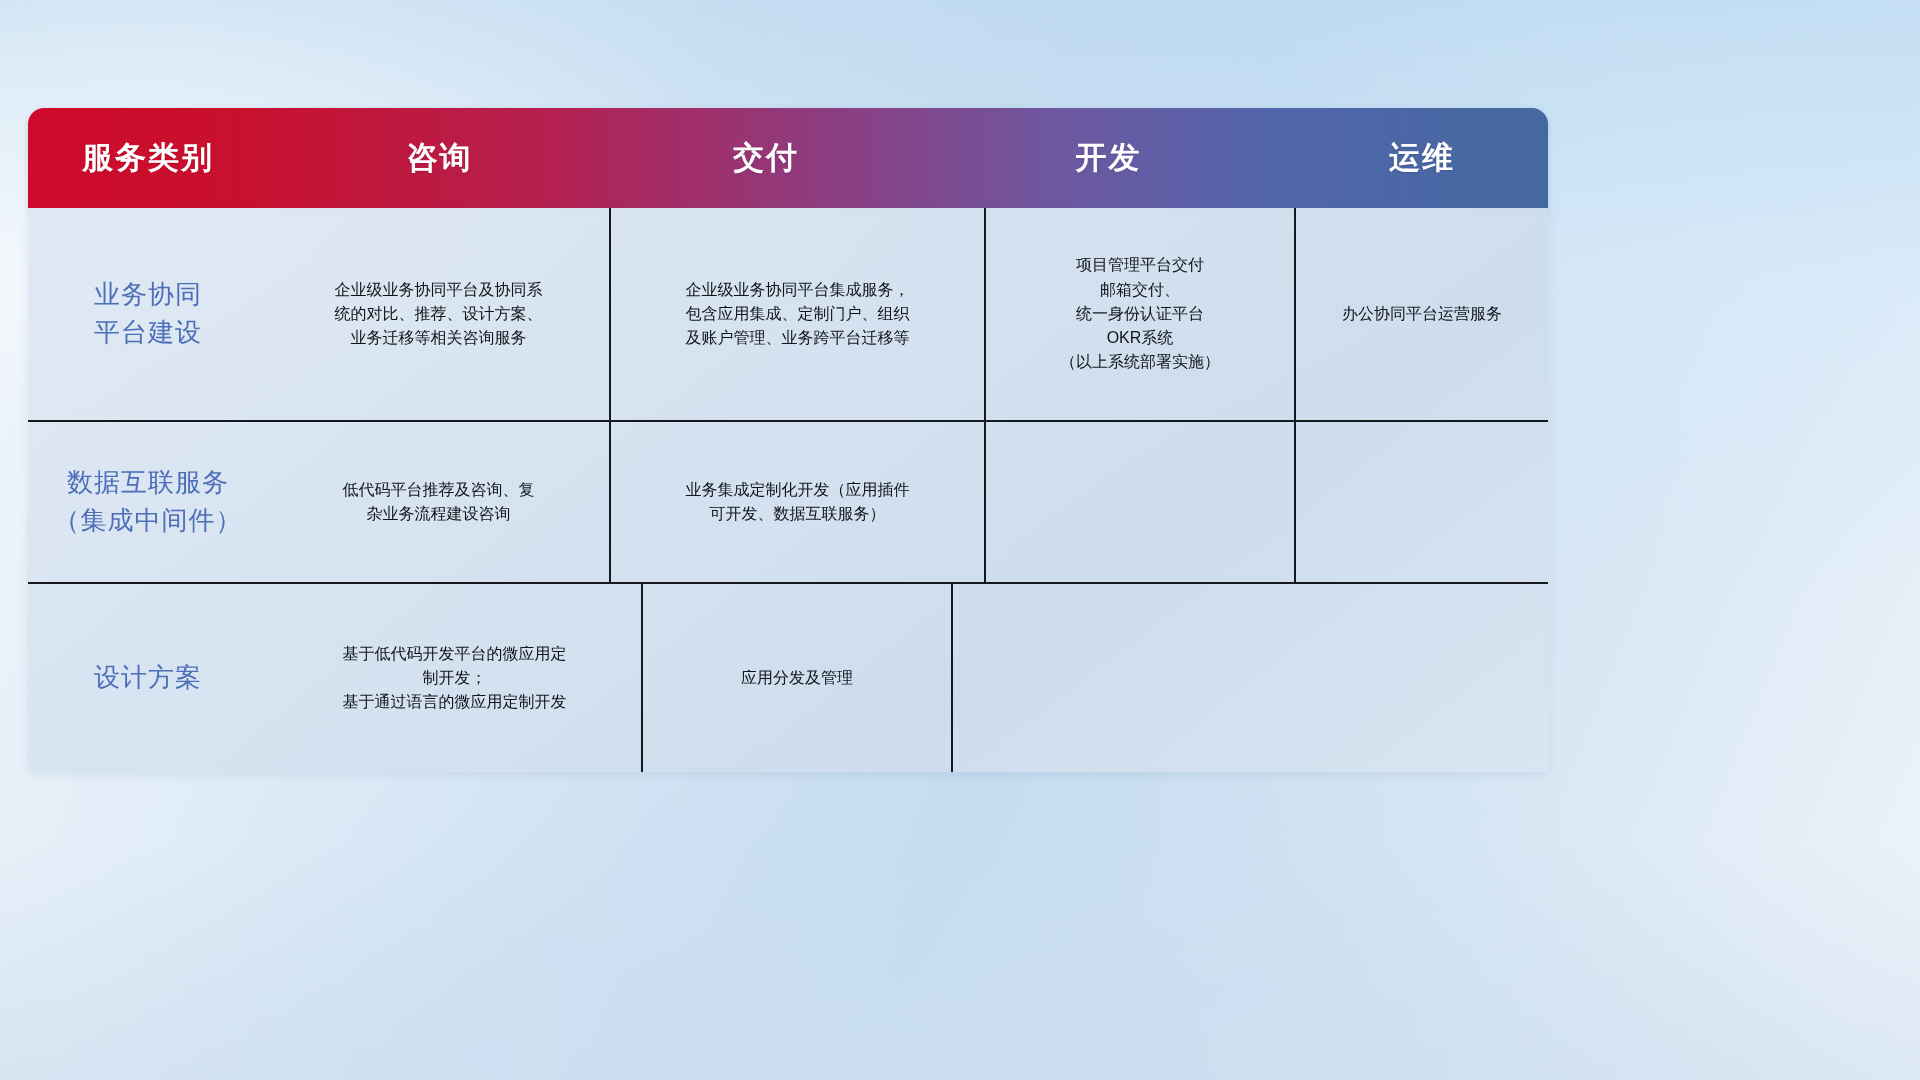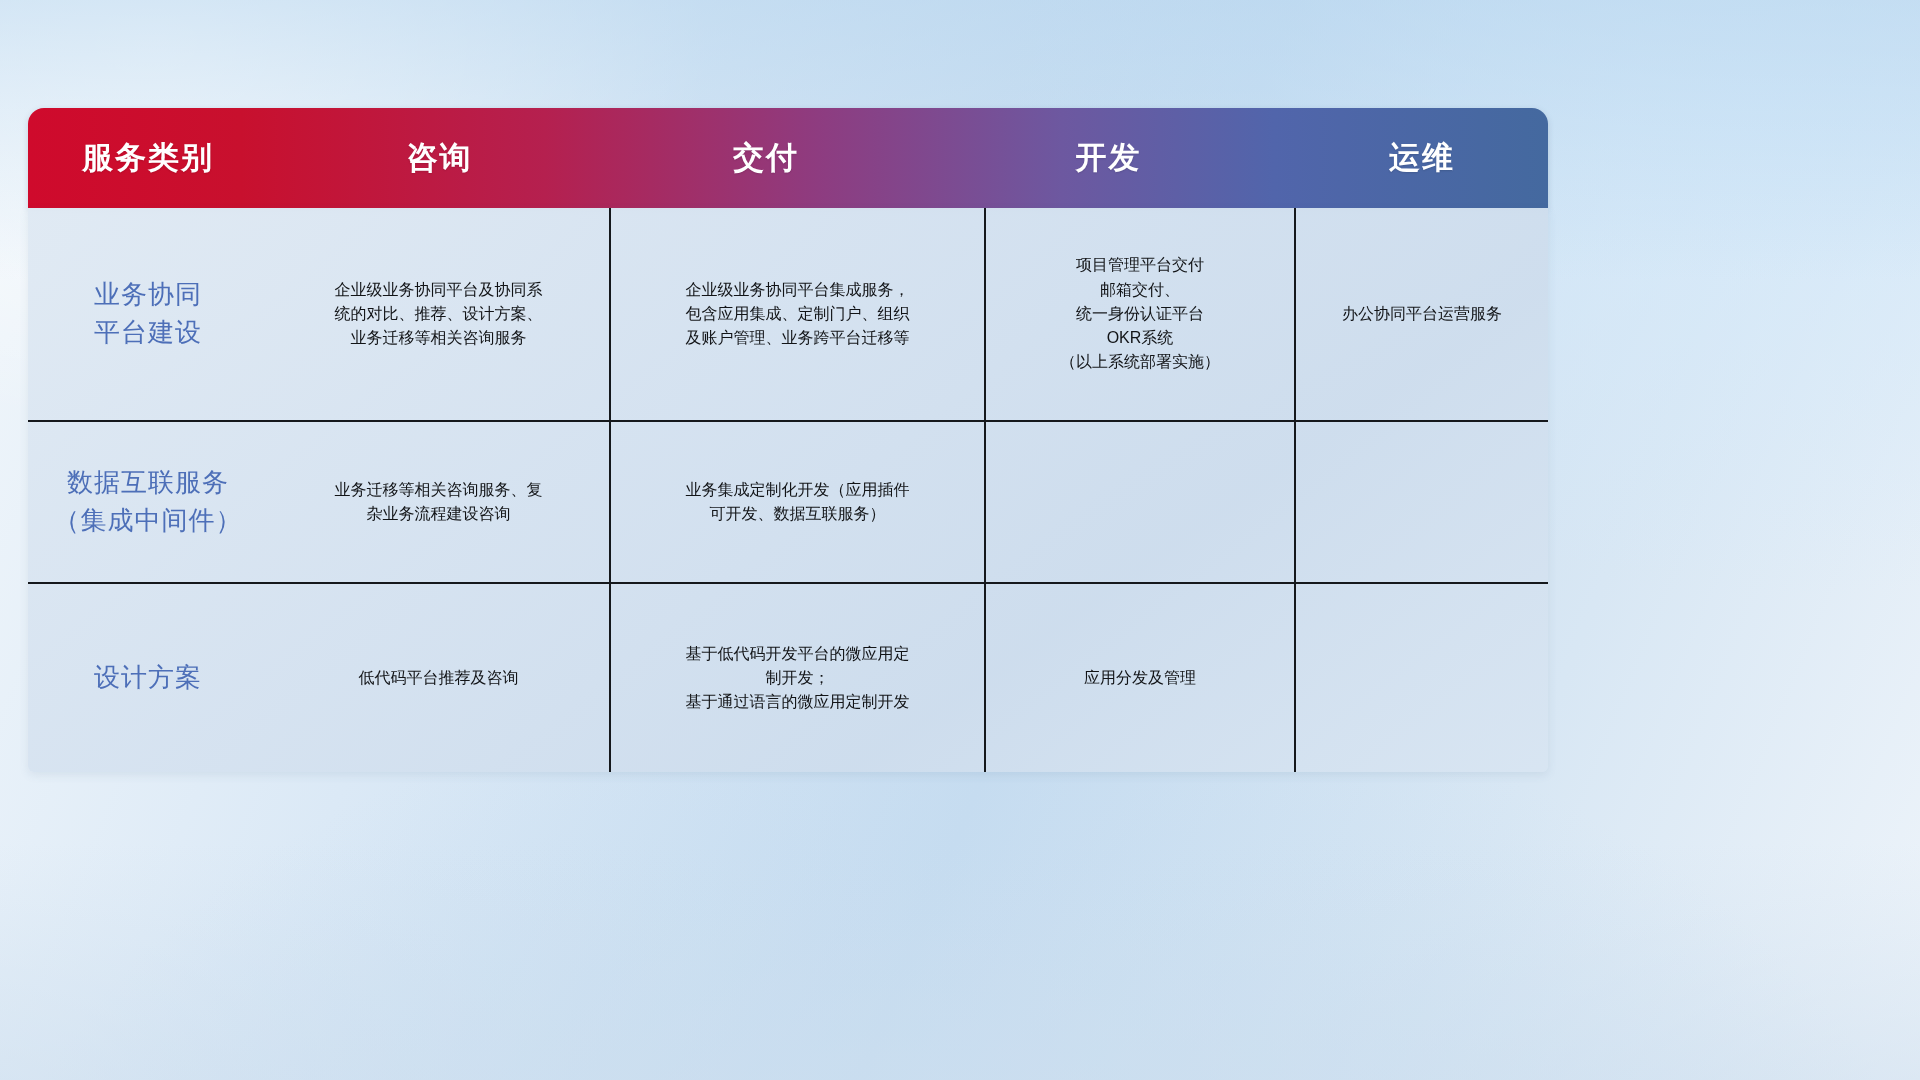--- a/index.html
+++ b/index.html
@@ -108,31 +108,30 @@
 邮箱交付、
 统一身份认证平台
 OKR系统
 （以上系统部署实施）</div>
         <div class="td c5">办公协同平台运营服务</div>
       </div>
 
       <div class="tr r2">
         <div class="td c1 cat">数据互联服务
 （集成中间件）</div>
-        <div class="td c2 rule-right">业务迁移等相关咨询服务、复
+        <div class="td c2 rule-right">低代码平台推荐及咨询、复
 杂业务流程建设咨询</div>
         <div class="td c3 rule-right">业务集成定制化开发（应用插件
 可开发、数据互联服务）</div>
         <div class="td c4 rule-right"></div>
         <div class="td c5"></div>
       </div>
 
       <div class="tr r3">
         <div class="td c1 cat">设计方案</div>
-        <div class="td c2 rule-right">低代码平台推荐及咨询</div>
         <div class="td c3 rule-right">基于低代码开发平台的微应用定
 制开发；
 基于通过语言的微应用定制开发</div>
         <div class="td c4 rule-right">应用分发及管理</div>
         <div class="td c5"></div>
       </div>
 
     </div>
   </div>
 </div>

